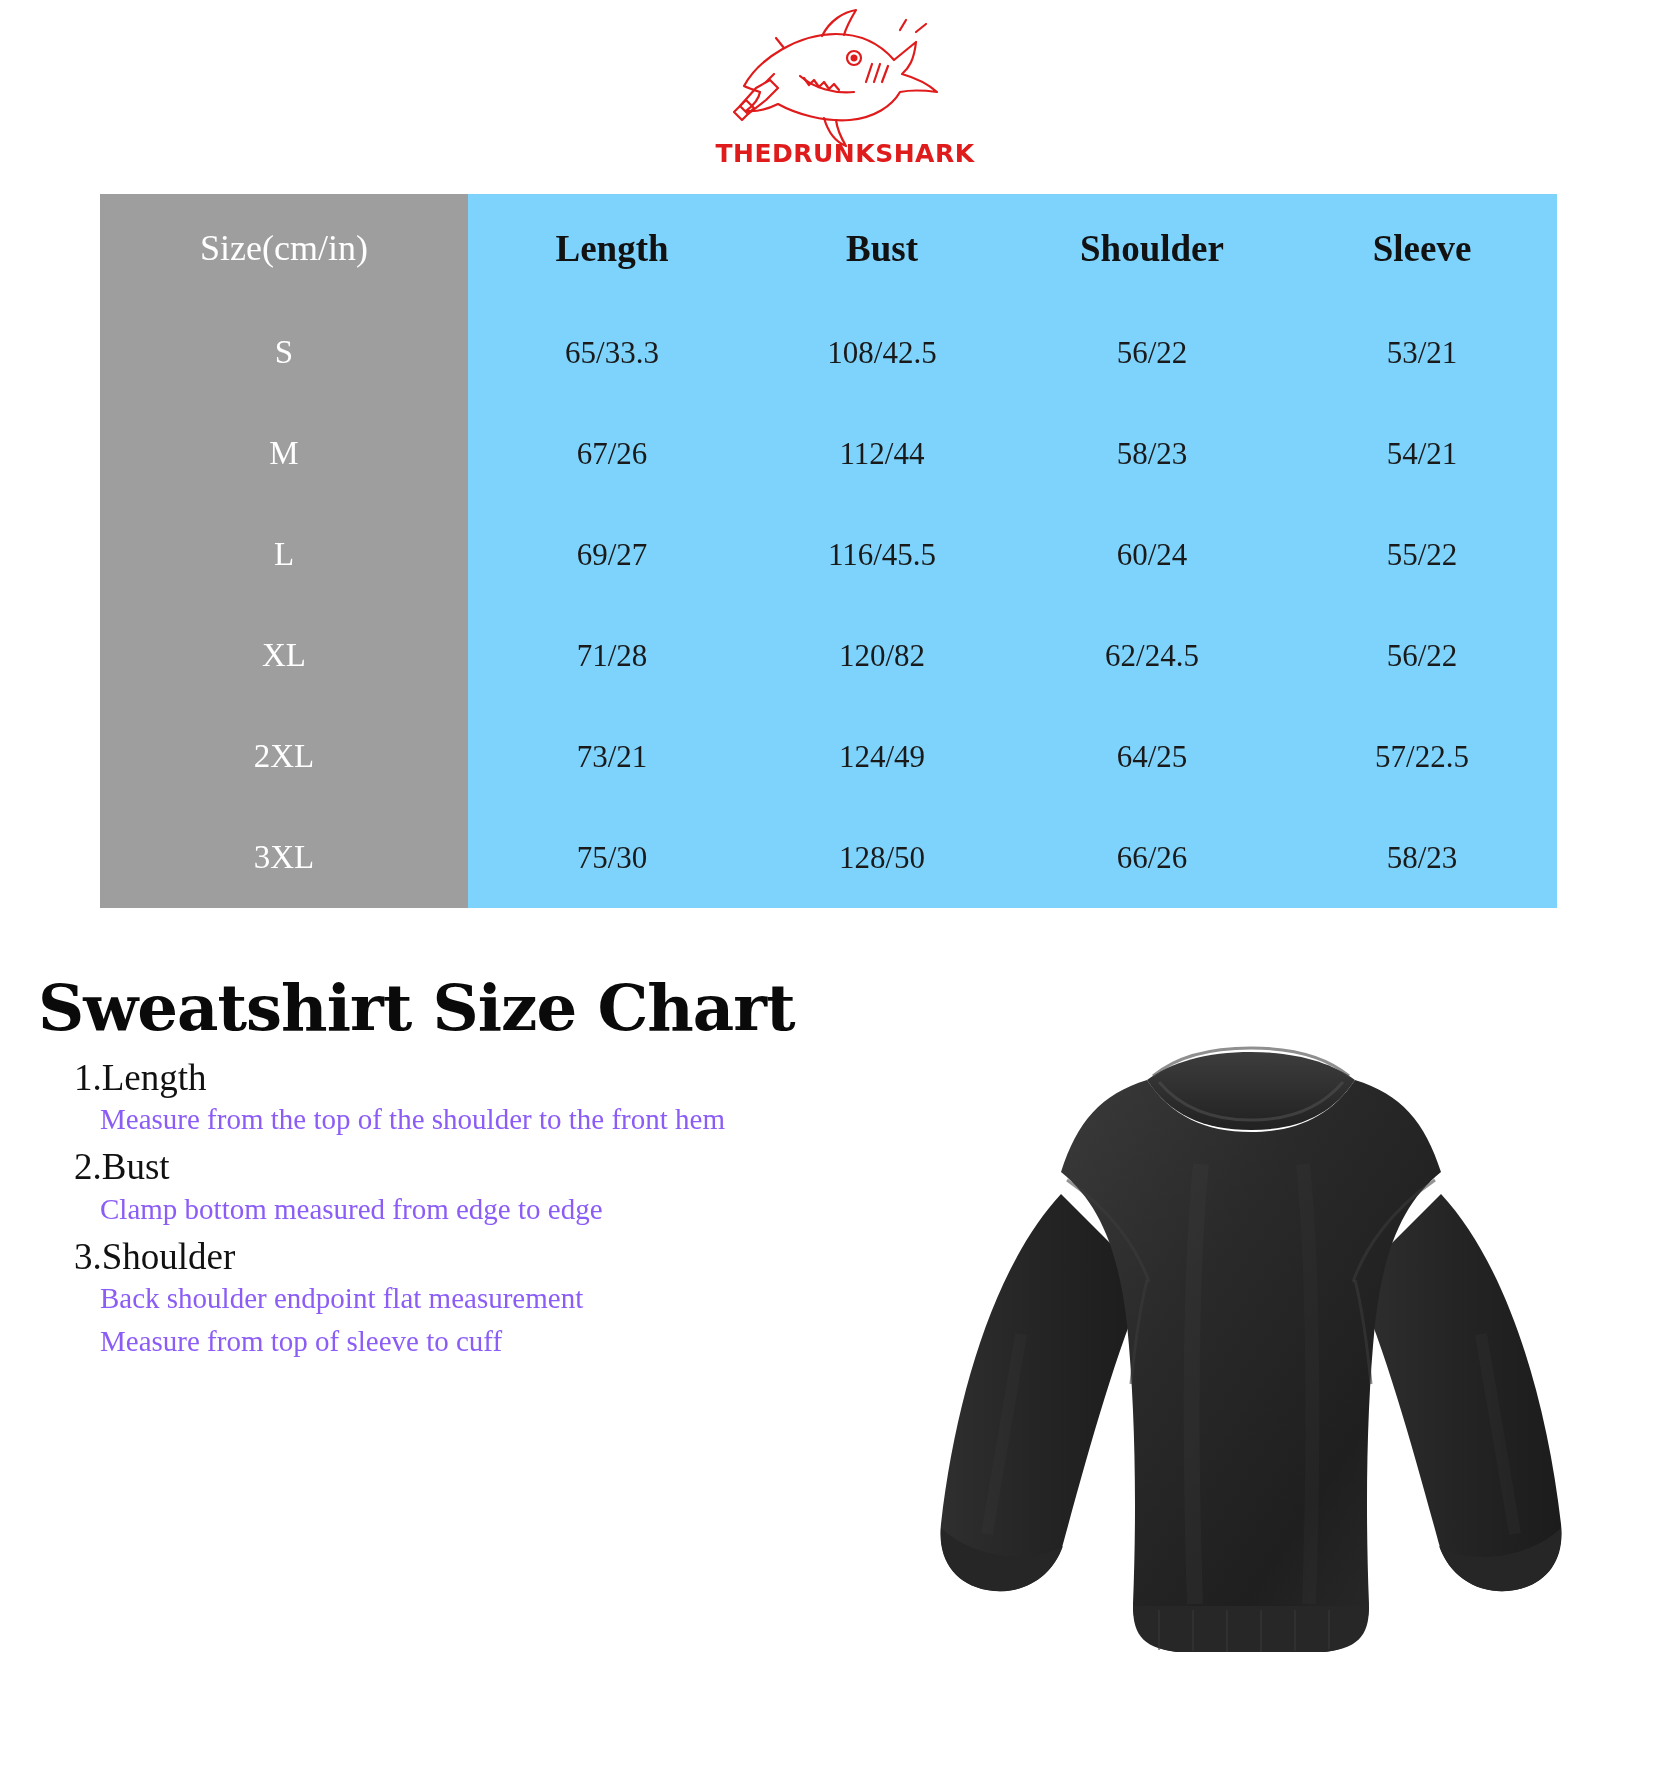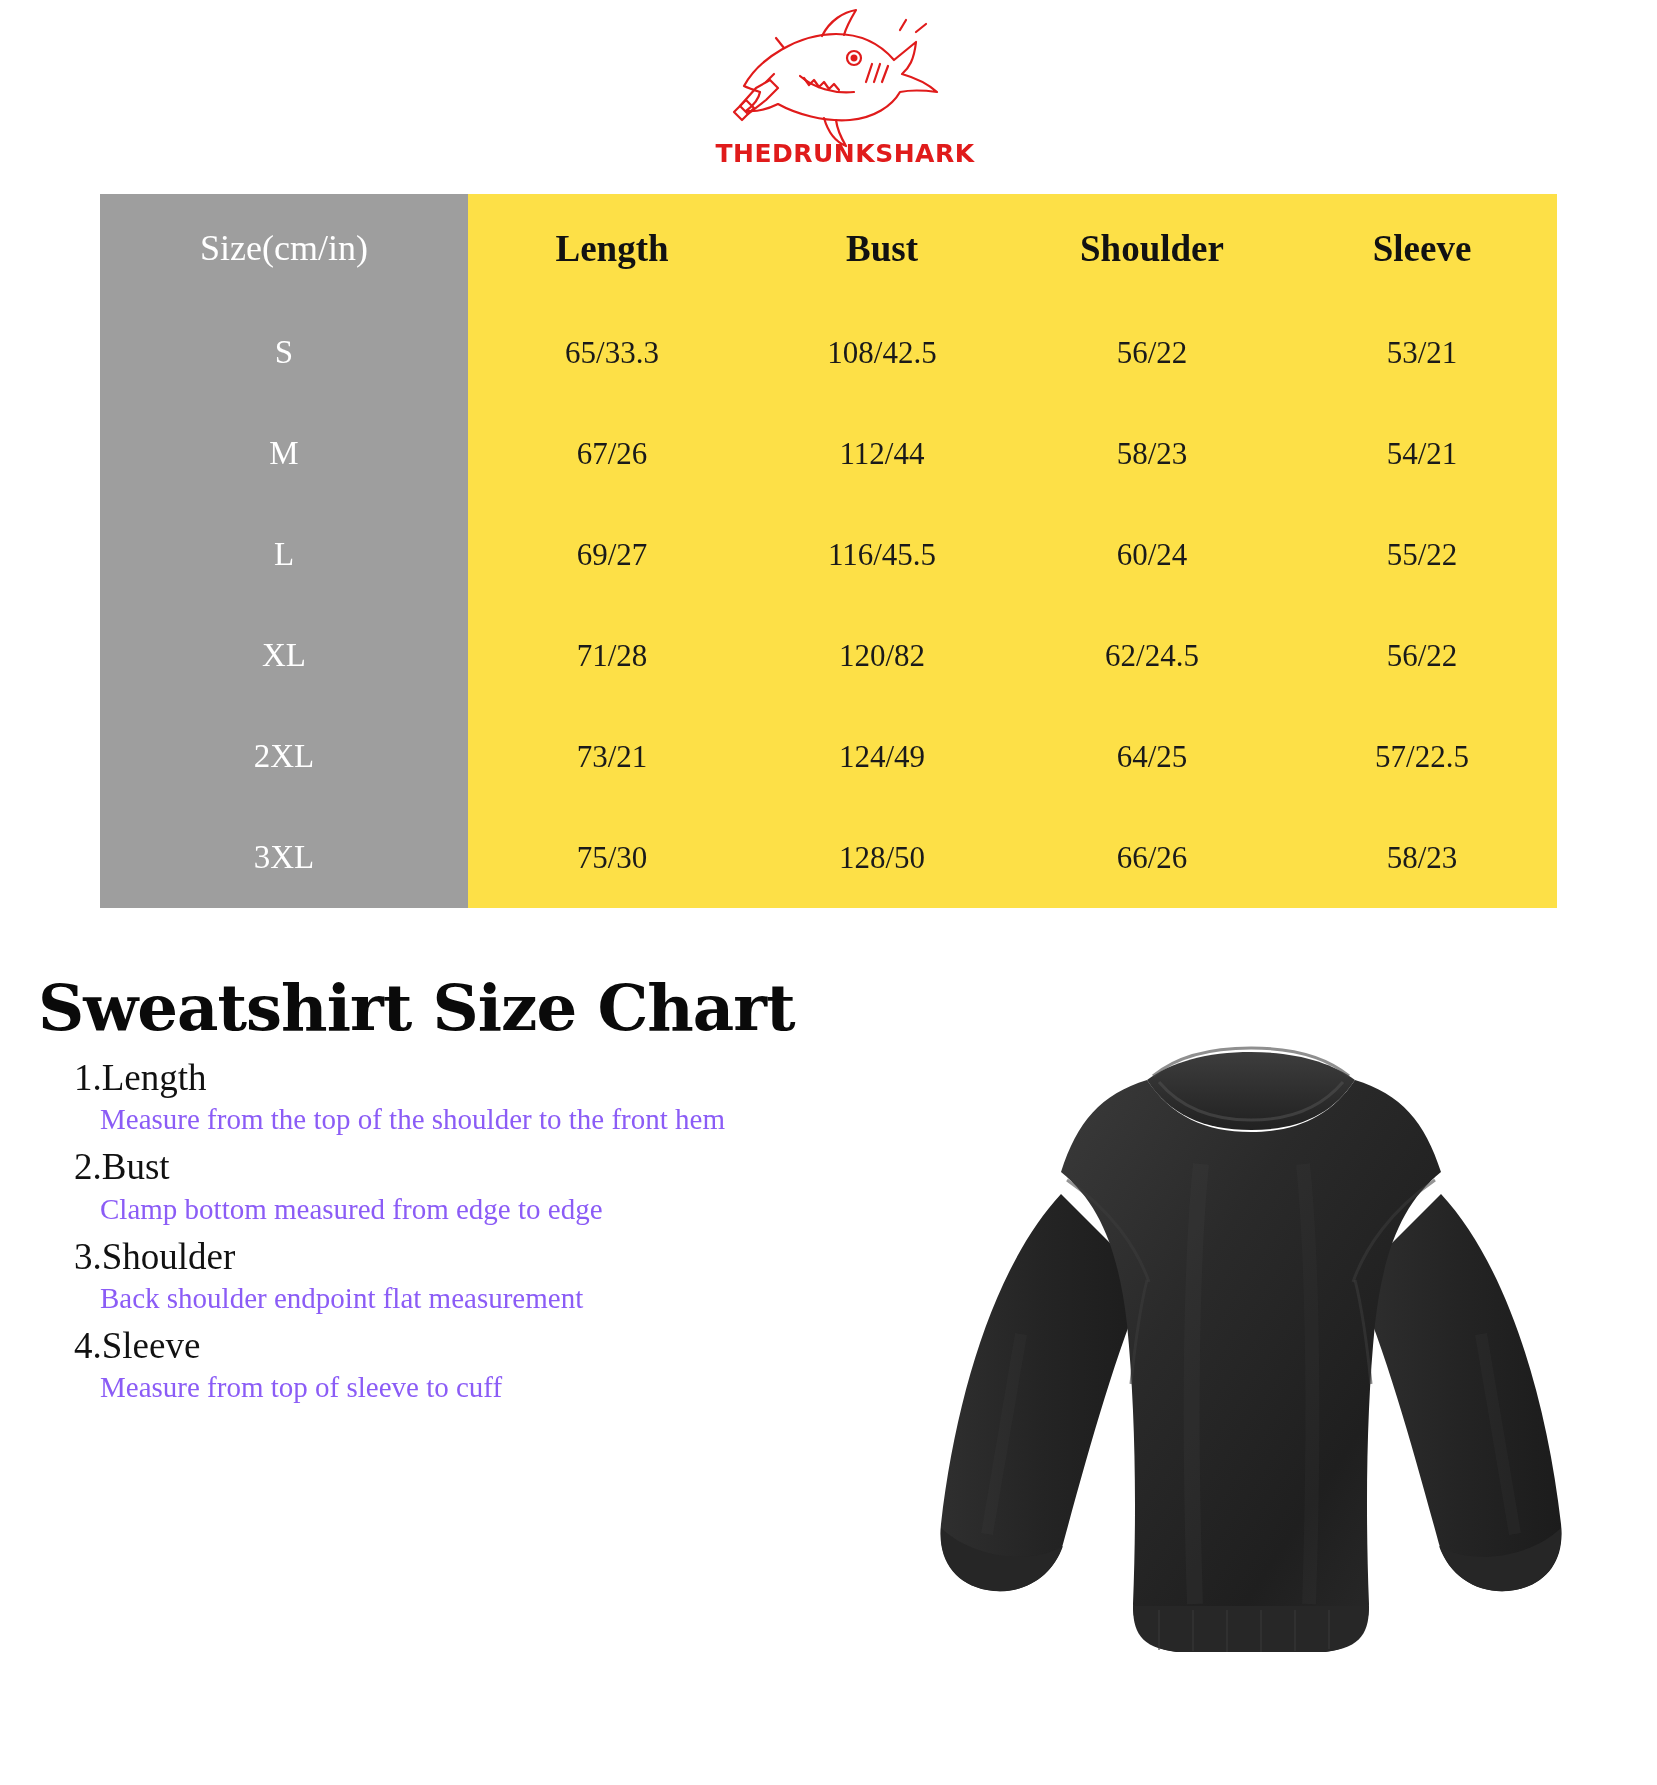--- a/index.html
+++ b/index.html
@@ -41,21 +41,21 @@
     color: #e01b1b;
     font-family: "DejaVu Sans", sans-serif;
     font-weight: bold;
     font-size: 25px;
     letter-spacing: 0.5px;
   }
 
   
   .table-wrap {
     margin: 14px 100px 0 100px;
-    background: #fde047;
+    background: #7dd3fc;
     display: flex;
     position: relative;
   }
   .size-col {
     background: #9e9e9e;
     width: 368px;
     flex: 0 0 368px;
     display: flex;
     flex-direction: column;
   }
@@ -251,21 +251,20 @@
     </div>
     <div class="step">
       <div class="step-title">2.Bust</div>
       <div class="step-desc">Clamp bottom measured from edge to edge</div>
     </div>
     <div class="step">
       <div class="step-title">3.Shoulder</div>
       <div class="step-desc">Back shoulder endpoint flat measurement</div>
     </div>
     <div class="step">
-      <div class="step-title">4.Sleeve</div>
       <div class="step-desc">Measure from top of sleeve to cuff</div>
     </div>
   </div>
 
   <div class="img-col">
     <svg class="shirt-svg" viewBox="0 0 700 790">
       <defs>
         <linearGradient id="fab" x1="0" y1="0" x2="1" y2="1">
           <stop offset="0%" stop-color="#3a3a3a"></stop>
           <stop offset="35%" stop-color="#2a2a2a"></stop>

